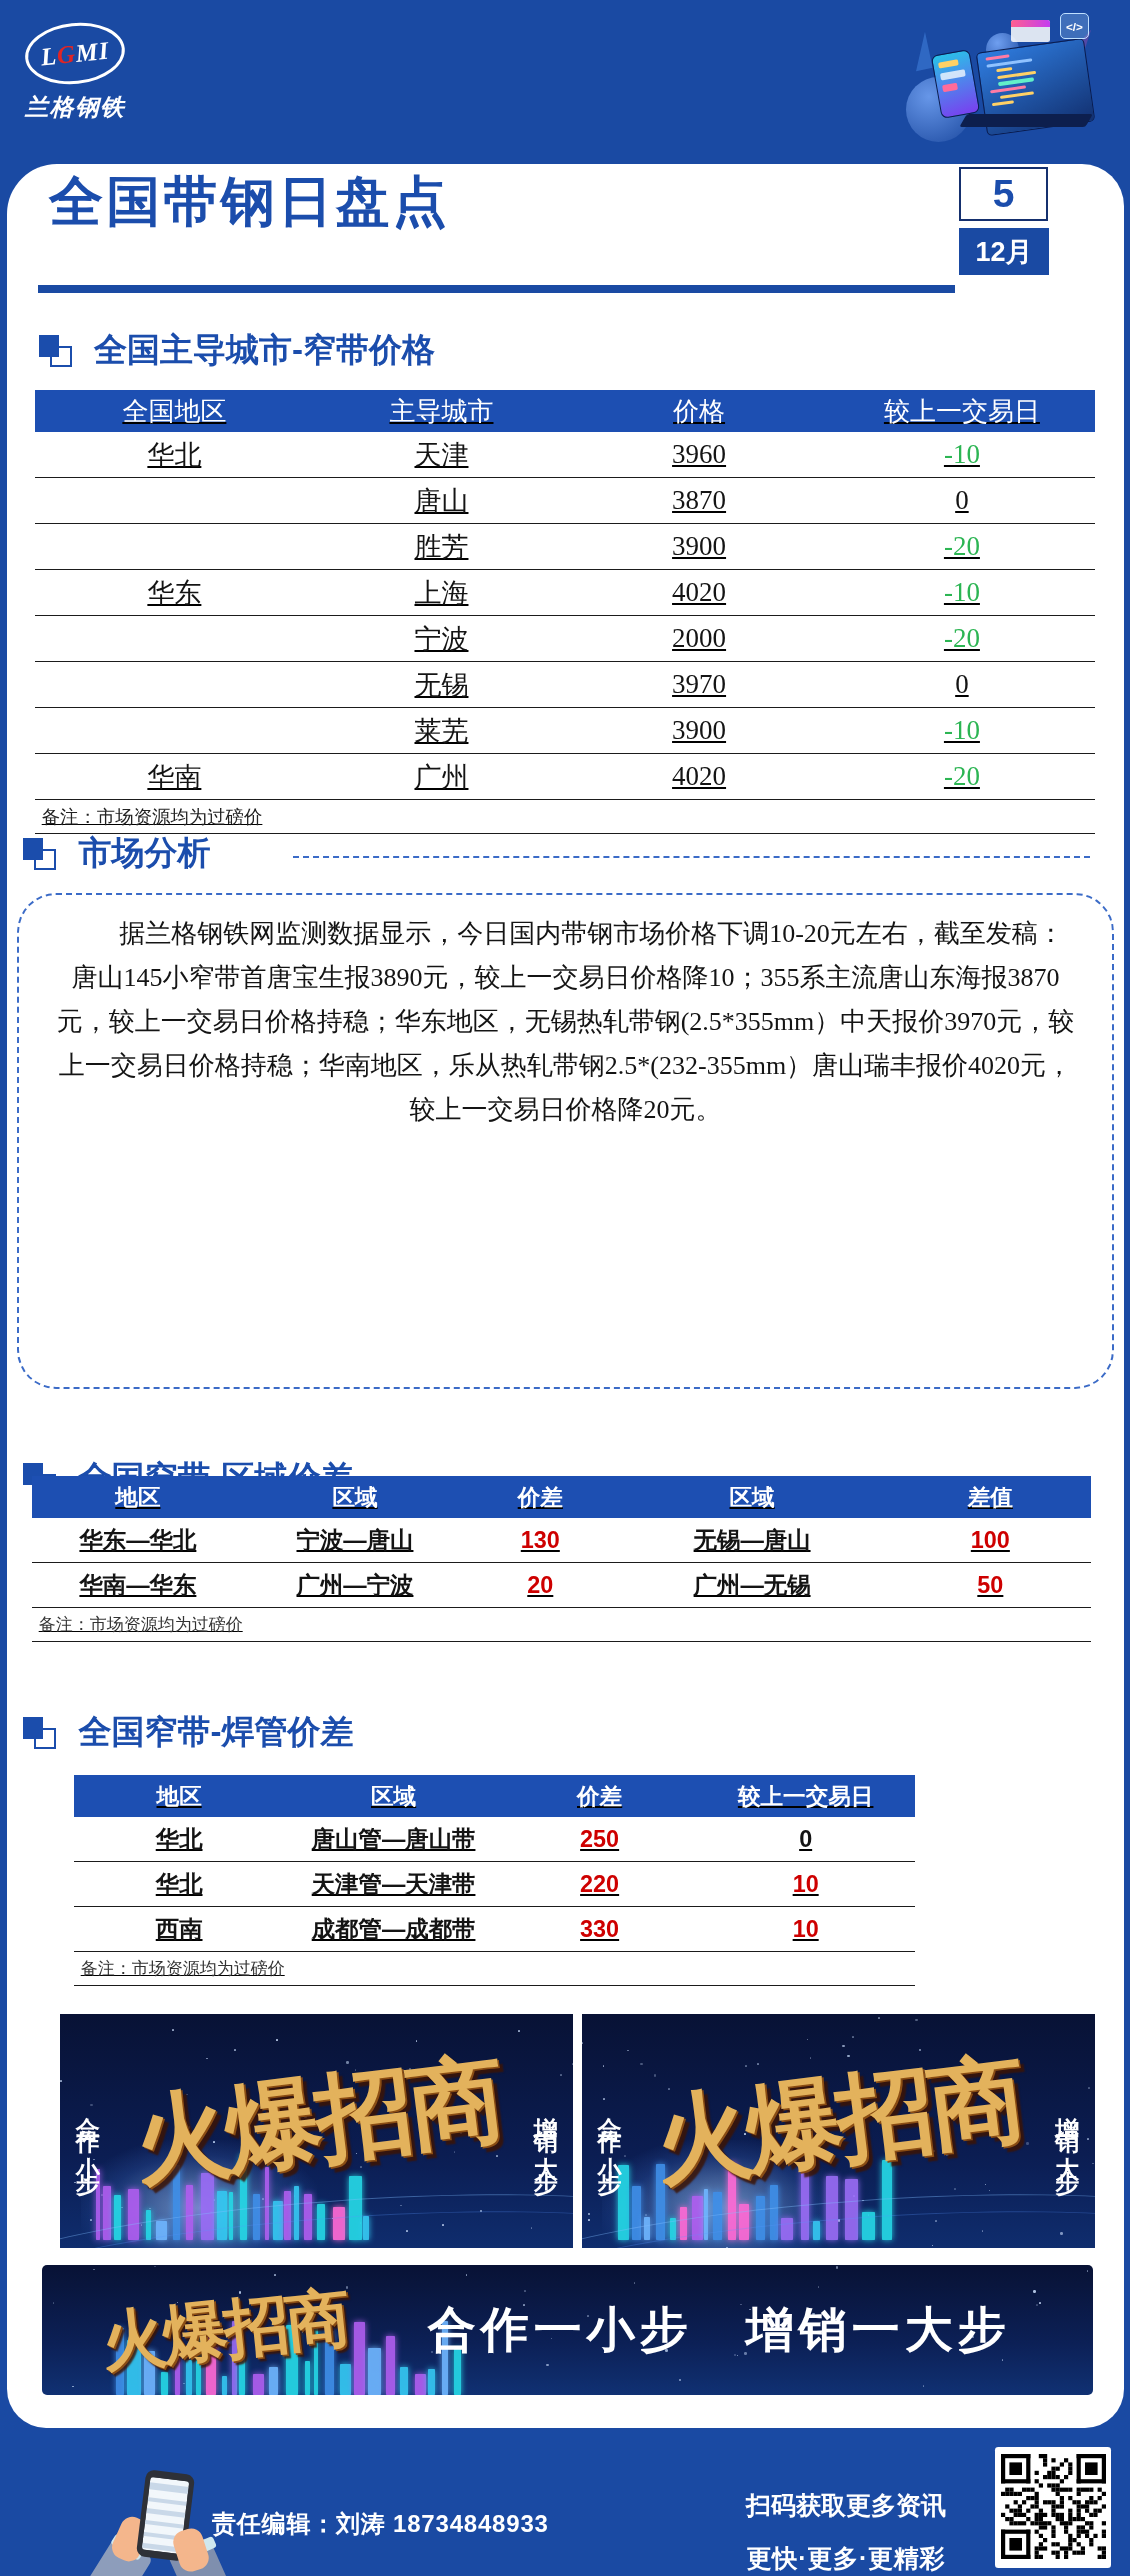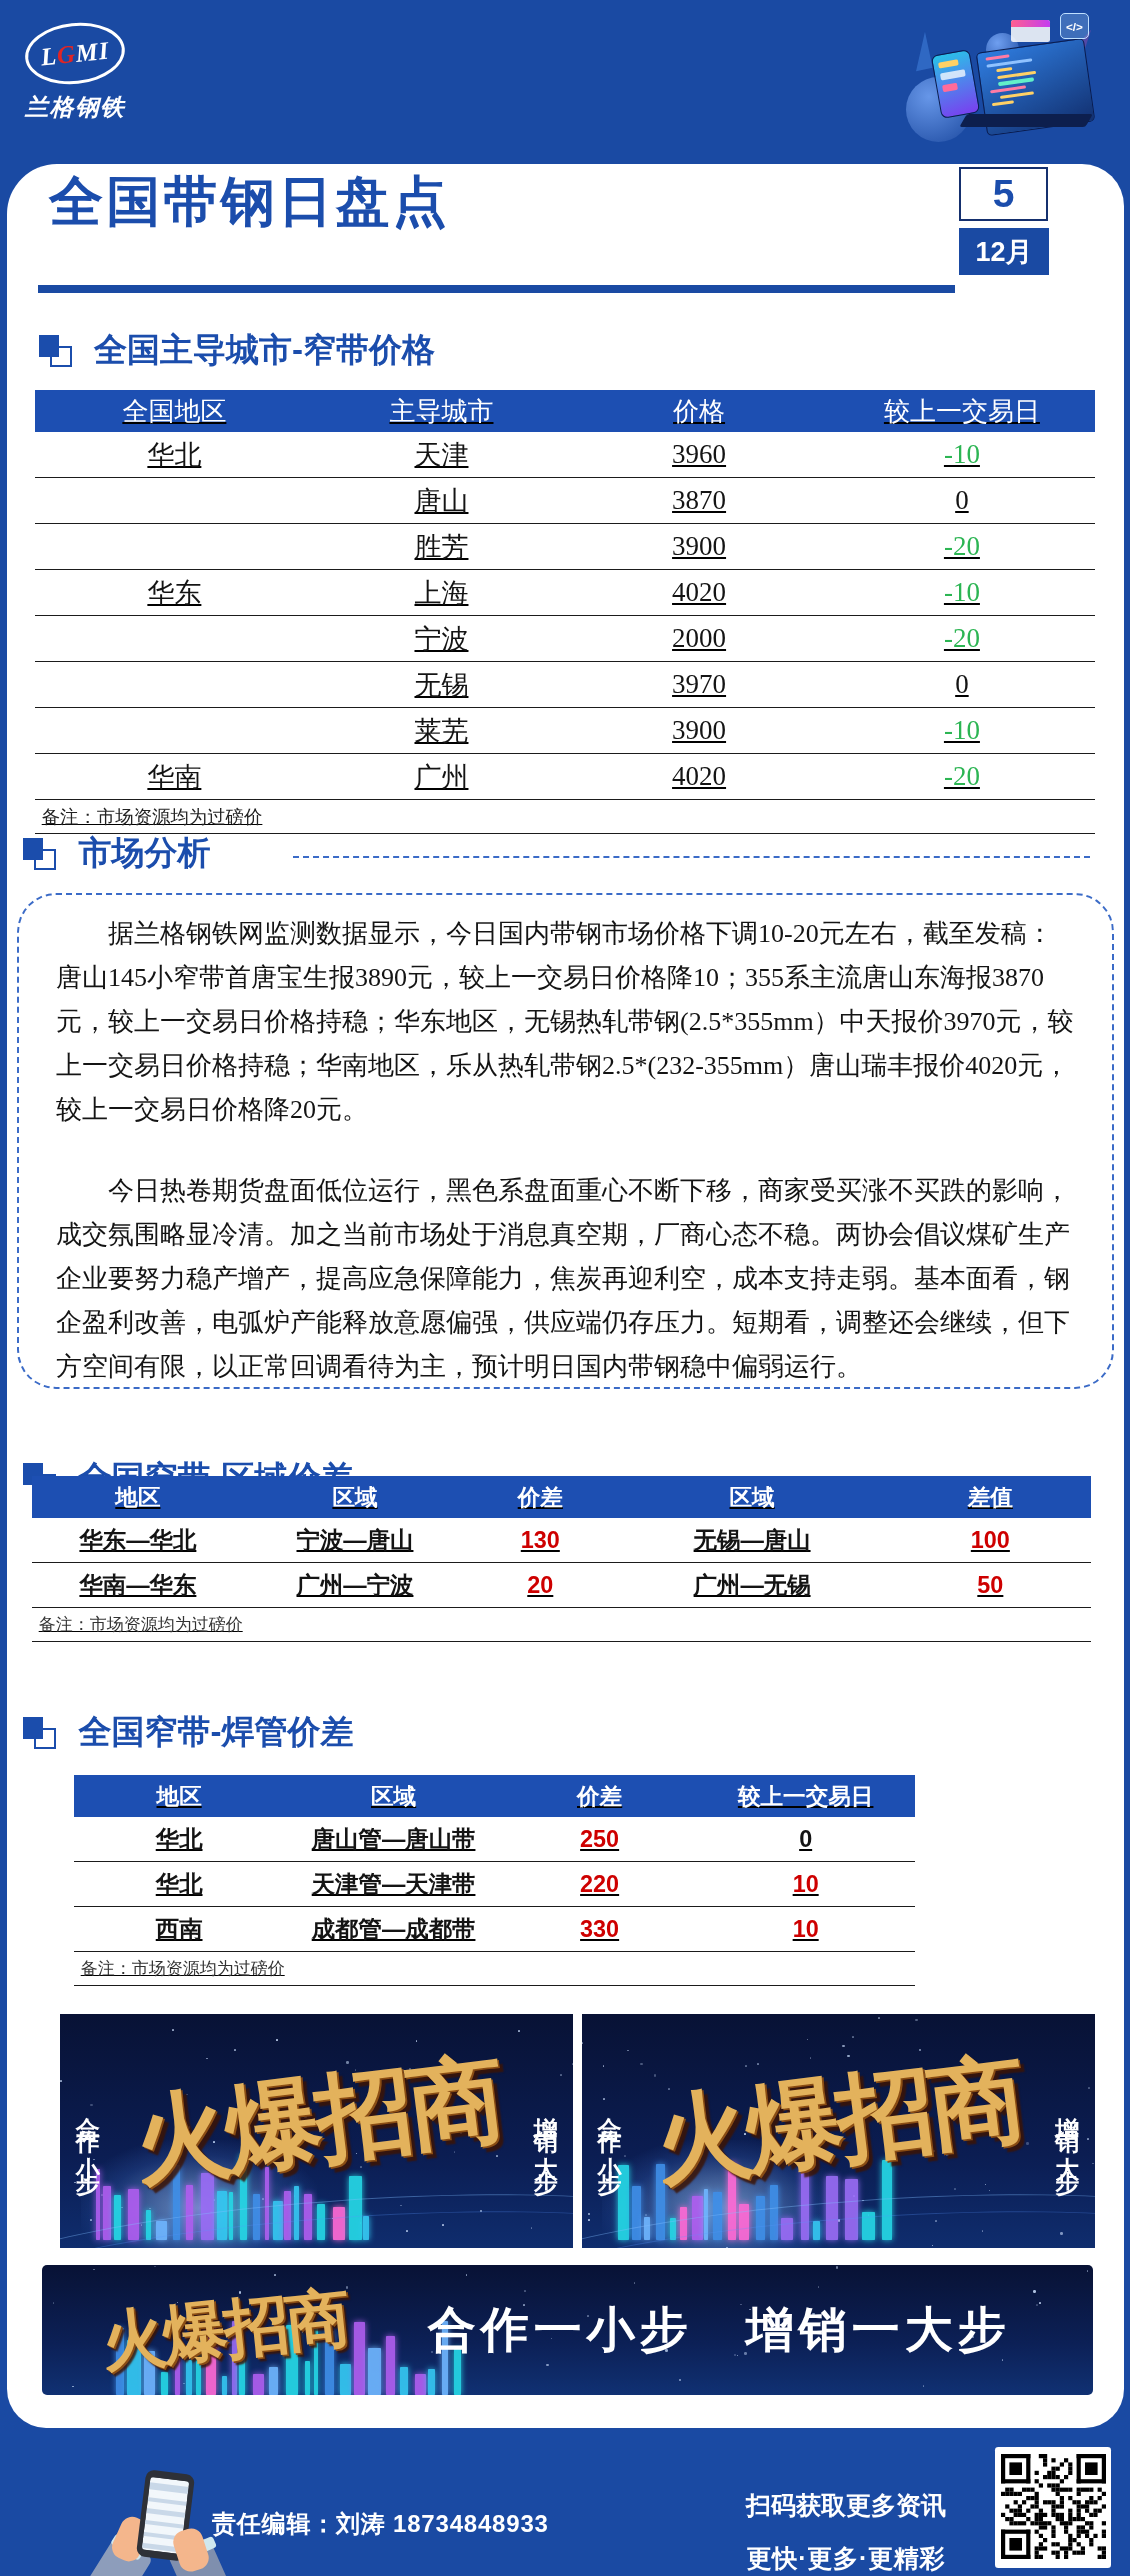--- a/index.html
+++ b/index.html
@@ -75,21 +75,21 @@
   .t3 .c1{width:25%}.t3 .c2{width:26%}.t3 .c3{width:23%}.t3 .c4{width:26%}
   .num{color:var(--red,#CE0000);}
   .chg-green{color:var(--green,#2CB553);}
   .chg-zero{color:#141414;}
   .chg-red{color:var(--red,#CE0000);}
   
   .dash-line{position:absolute;left:293px;top:856px;width:797px;border-top:2.5px dashed #3b6bc7;}
   .analysis{position:absolute;left:17px;top:893px;width:1097px;height:496px;box-sizing:border-box;
       border:2.5px dashed #3b6bc7;border-radius:39px;padding:17px 37px 0 37px;}
   .analysis p{margin:0;font-family:"Liberation Serif","DejaVu Serif",serif;font-size:26px;
-      line-height:44px;color:#141414;text-indent:52px;}
+      line-height:44px;color:#141414;text-indent:52px;text-align:center;}
   .analysis p + p{margin-top:37px;}
   
   .banners{position:absolute;left:60px;top:2014px;width:1035px;height:234px;display:flex;gap:8.4px;}
   .banner{position:relative;flex:1;background:linear-gradient(180deg,#081235 0%,#0b1d52 60%,#0f2d6e 100%);overflow:hidden;}
   .stars i{position:absolute;background:#cfe2ff;border-radius:50%;}
   .stars{position:absolute;inset:0;}
   .glow{position:absolute;left:4%;bottom:-12%;width:46%;height:58%;
       background:radial-gradient(ellipse at center,rgba(170,210,255,.6),rgba(90,150,255,.15) 55%,transparent 75%);}
   .skyline{position:absolute;bottom:8.4px;left:7%;width:55%;height:92px;}
   .skyline i{position:absolute;bottom:0;opacity:.92;border-radius:0.8px;}
@@ -243,21 +243,20 @@
   <div class="sec" style="left:23.4px;top:831px;">
     <span class="bullet">
         <span class="b-out"></span>
         <span class="b-fill"></span>
       </span>
     <span>市场分析</span>
   </div>
   <div class="dash-line"></div>
   <div class="analysis">
     <p>据兰格钢铁网监测数据显示，今日国内带钢市场价格下调10-20元左右，截至发稿：唐山145小窄带首唐宝生报3890元，较上一交易日价格降10；355系主流唐山东海报3870元，较上一交易日价格持稳；华东地区，无锡热轧带钢(2.5*355mm）中天报价3970元，较上一交易日价格持稳；华南地区，乐从热轧带钢2.5*(232-355mm）唐山瑞丰报价4020元，较上一交易日价格降20元。</p>
-    <p>今日热卷期货盘面低位运行，黑色系盘面重心不断下移，商家受买涨不买跌的影响，成交氛围略显冷清。加之当前市场处于消息真空期，厂商心态不稳。两协会倡议煤矿生产企业要努力稳产增产，提高应急保障能力，焦炭再迎利空，成本支持走弱。基本面看，钢企盈利改善，电弧炉产能释放意愿偏强，供应端仍存压力。短期看，调整还会继续，但下方空间有限，以正常回调看待为主，预计明日国内带钢稳中偏弱运行。</p>
   </div>
 
   <div class="sec" style="left:23.4px;top:1456px;">
     <span class="bullet">
         <span class="b-out"></span>
         <span class="b-fill"></span>
       </span>
     <span>全国窄带-区域价差</span>
   </div>
   <div class="tbl t23 t2" style="left:32px;top:1476px;width:1059px;">

